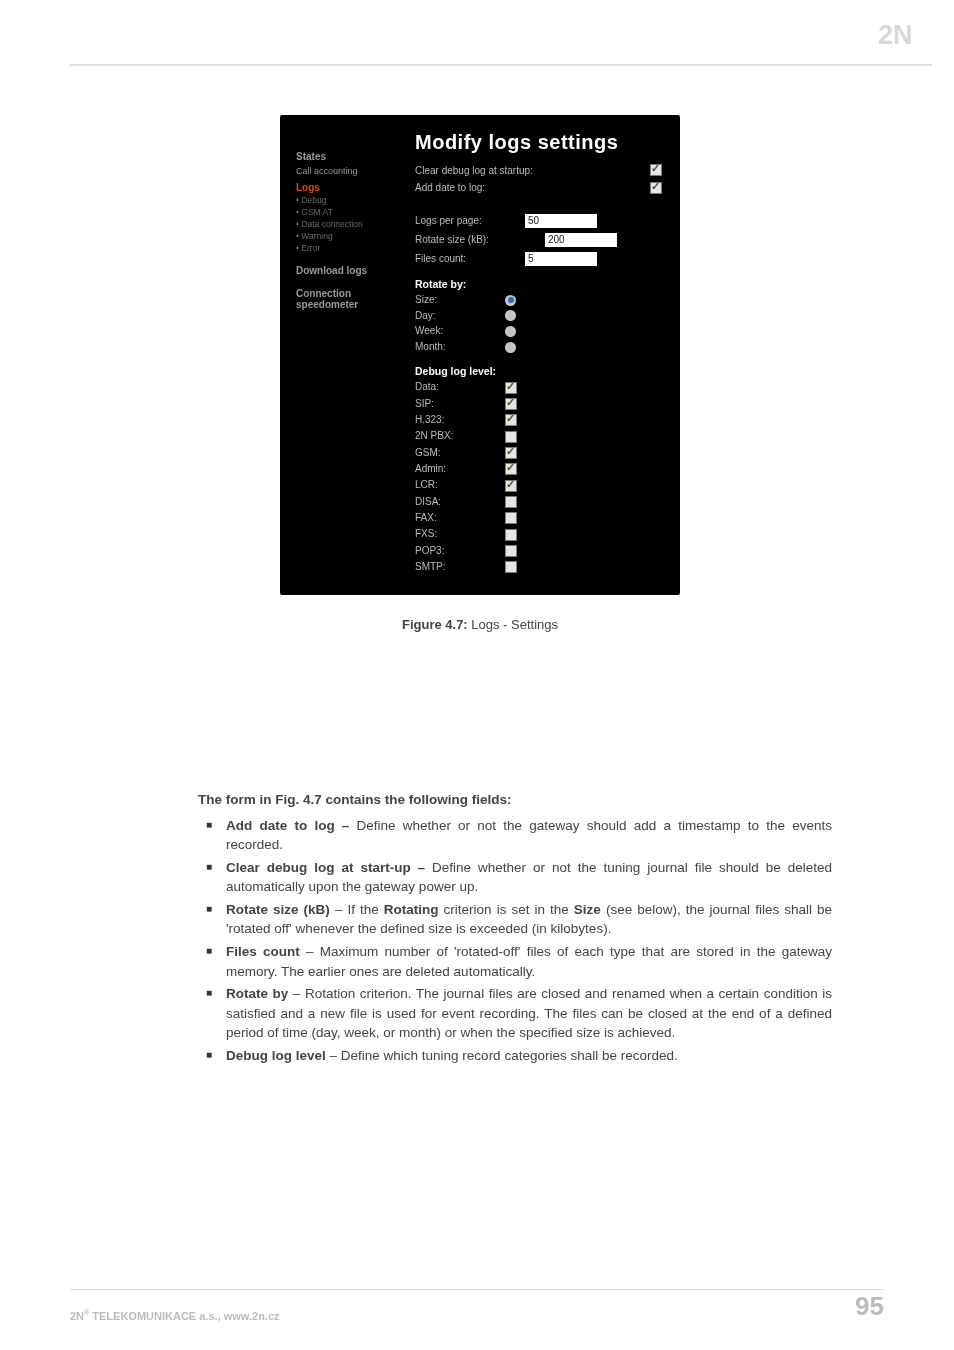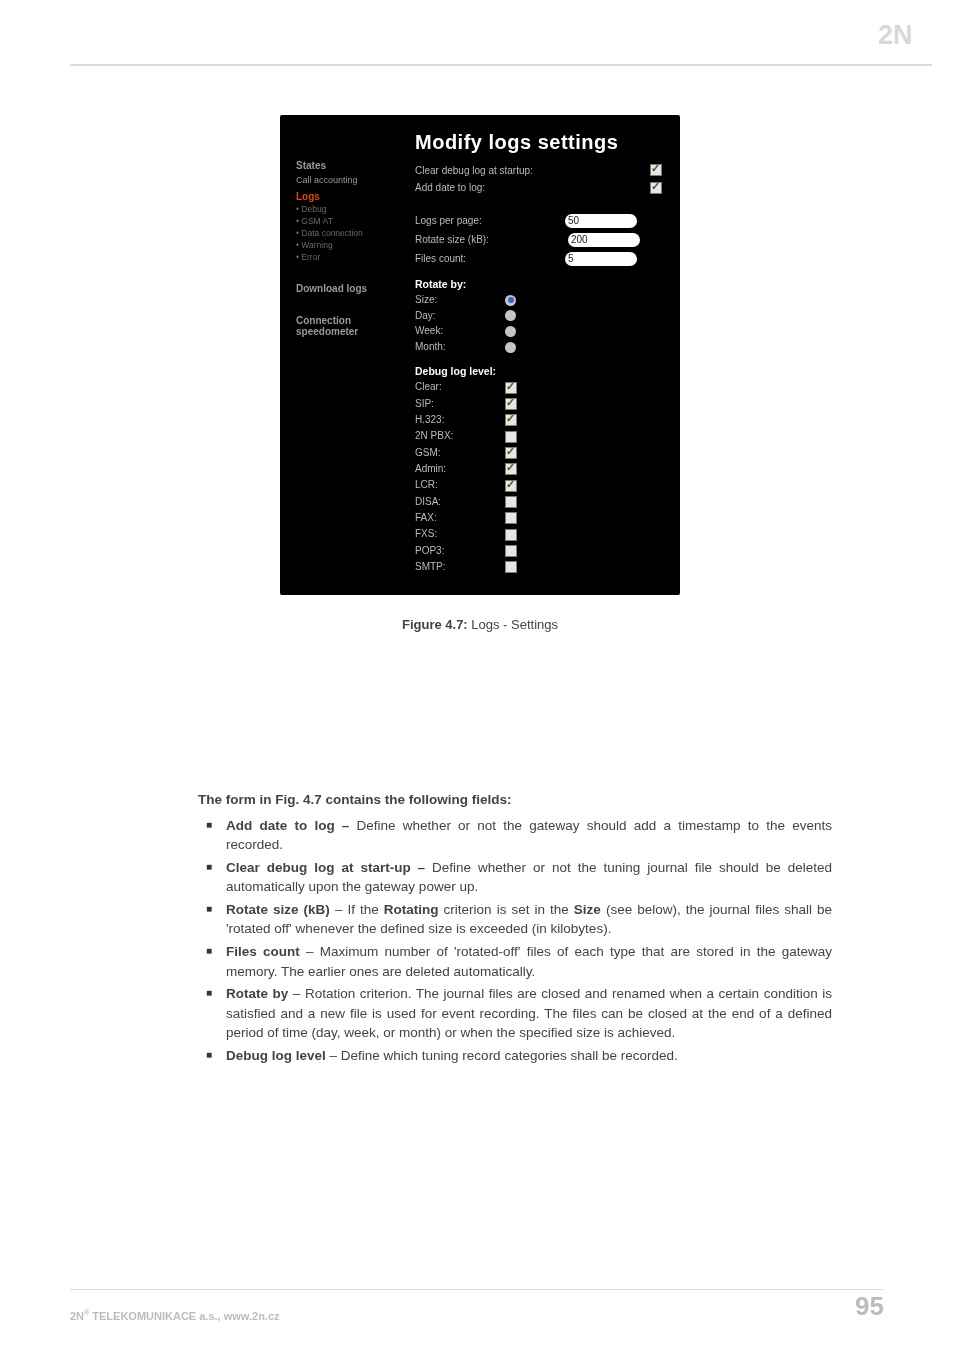--- a/index.html
+++ b/index.html
@@ -8,30 +8,30 @@
 
   
   .logo { position: absolute; top: 18px; right: 22px; }
   .logo svg { width: 54px; height: 34px; }
   .topbar { position: absolute; top: 64px; left: 70px; right: 22px; height: 2px; background: #ddd; }
 
   
   .shot-wrap { position: absolute; top: 115px; left: 280px; width: 400px; }
   .shot { width: 400px; background: #000; border-radius: 2px; padding: 14px 0 18px 0; display: flex; }
   .sidebar { width: 135px; padding: 10px 0 0 16px; font-size: 10px; }
-  .sidebar .s-head { color: #9b9893; font-weight: bold; margin: 21px 0 4px; }
+  .sidebar .s-head { color: #9b9893; font-weight: bold; margin: 12px 0 4px; }
   .sidebar .s-item { color: #9b9893; font-size: 9px; margin: 3px 0; }
   .sidebar .s-sub { color: #6c6a66; font-size: 8.5px; margin: 2px 0 2px 0; }
   .sidebar .s-active { color: #d9481f; font-weight: bold; font-size: 10px; margin: 6px 0 2px; }
   .shot-main { flex: 1; padding-right: 18px; }
   .shot-title { color: #fff; font-family: Arial, sans-serif; font-weight: 900; font-size: 20px; letter-spacing: 0.5px; margin: 2px 0 10px; }
-  .frow { display: flex; align-items: center; margin: 5px 0; font-size: 10px; color: #bfbab3; gap: 40px; }
+  .frow { display: flex; align-items: center; margin: 5px 0; font-size: 10px; color: #bfbab3; }
   .frow .lab { flex: 0 0 auto; }
   .frow .ctr { margin-left: auto; }
-  .txtbox { background: #fff; color: #222; font-size: 10px; padding: 1px 3px; width: 72px; height: 14px; line-height: 12px; text-align: left; border-radius: 7px; }
+  .txtbox { background: #fff; color: #222; font-size: 10px; padding: 1px 3px; width: 72px; height: 14px; line-height: 12px; text-align: left; }
   .cb { width: 12px; height: 12px; background: #e9e6e2; border: 1px solid #7a7a7a; position: relative; display: inline-block; vertical-align: middle; }
   .cb.checked::after { content: "✓"; position: absolute; top: -3px; left: 0; font-size: 11px; color: #2a6b2a; font-weight: bold; }
   .rd { width: 11px; height: 11px; border-radius: 50%; background: #c9c4bd; display: inline-block; position: relative; vertical-align: middle; }
   .rd.sel::after { content: ""; position: absolute; top: 2.5px; left: 2.5px; width: 6px; height: 6px; border-radius: 50%; background: #2f68c9; }
   .subhead { color: #fff; font-weight: bold; font-size: 10.5px; margin: 12px 0 4px; }
   .frow2 { display: flex; align-items: flex-start; margin: 4px 0; font-size: 10px; color: #bfbab3; }
   .frow2 .lab { width: 90px; }
   .frow2 .ctr2 { width: 20px; }
   .caption { text-align: center; font-family: Verdana, sans-serif; font-size: 13px; color: #444; margin-top: 22px; }
   .caption b { font-weight: bold; }
@@ -89,21 +89,21 @@
           <span class="ctr"><span class="cb checked"></span></span>
         </div>
 
         <div style="height:10px"></div>
 
         <div class="frow">
           <span class="lab" style="width:110px">Logs per page:</span>
           <span class="txtbox">50</span>
         </div>
         <div class="frow">
-          <span class="lab" style="width:113px">Rotate size (kB):</span>
+          <span class="lab" style="width:130px">Rotate size (kB):</span>
           <span class="txtbox">200</span>
         </div>
         <div class="frow">
           <span class="lab" style="width:110px">Files count:</span>
           <span class="txtbox">5</span>
         </div>
 
         <div class="subhead">Rotate by:</div>
         <div id="rotate-by-list">
             <div class="frow2">
@@ -120,21 +120,21 @@
             </div>
             <div class="frow2">
               <span class="lab">Month:</span>
               <span class="ctr2"><span class="rd"></span></span>
             </div>
           </div>
 
         <div class="subhead">Debug log level:</div>
         <div id="debug-level-list">
             <div class="frow2">
-              <span class="lab">Clear:</span>
+              <span class="lab">Data:</span>
               <span class="ctr2"><span class="cb checked"></span></span>
             </div>
             <div class="frow2">
               <span class="lab">SIP:</span>
               <span class="ctr2"><span class="cb checked"></span></span>
             </div>
             <div class="frow2">
               <span class="lab">H.323:</span>
               <span class="ctr2"><span class="cb checked"></span></span>
             </div>

